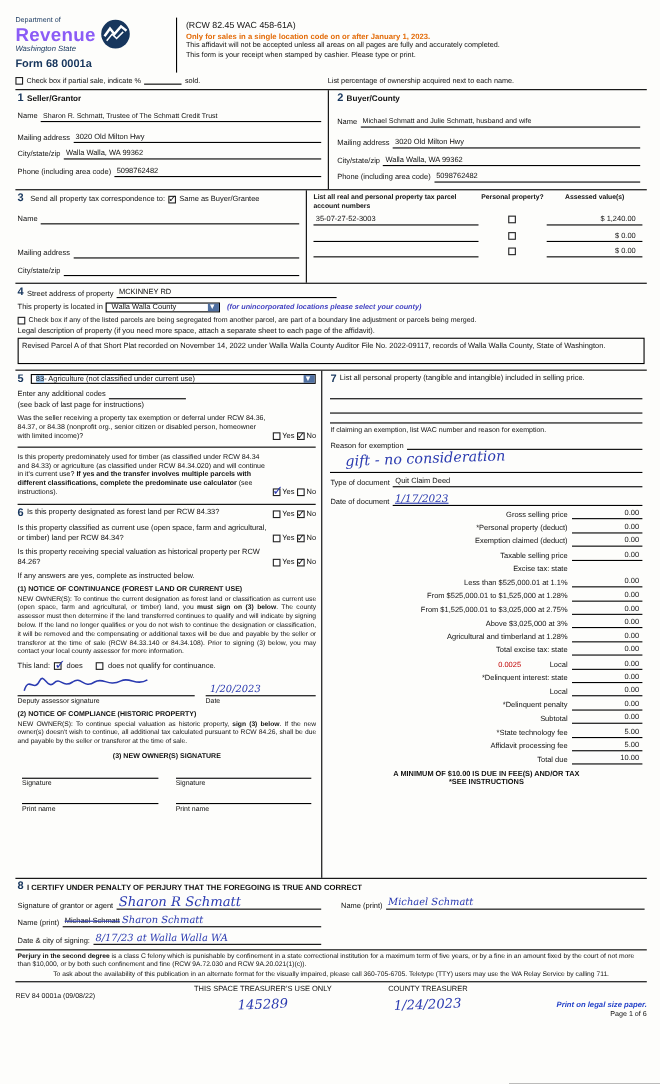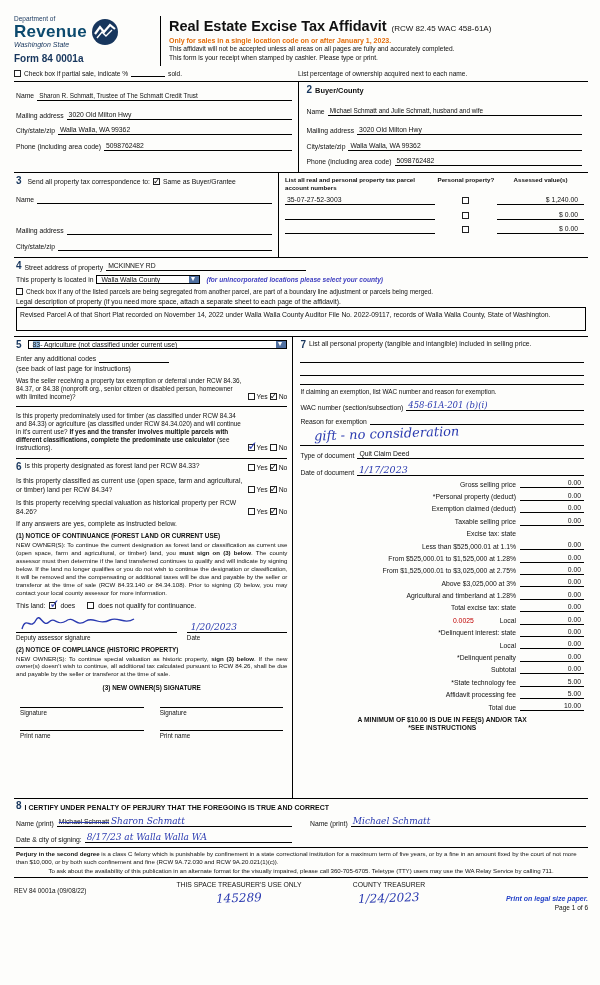--- a/index.html
+++ b/index.html
@@ -13,21 +13,21 @@
   .orange { color:#e36c0a; }
   .script { font-family:"DejaVu Serif", serif; font-style: italic; color:#2a3ab0; }
   .strike { text-decoration: line-through; text-decoration-color:#2a3ab0; }
 
   
   .header { display:flex; align-items:flex-start; gap:8px; }
   .logo-block { width:138px; flex:none; }
   .logo-top { display:flex; gap:4px; align-items:center; }
   .dept-lines { line-height:1.05; }
   .dept-of { font-size:6.5px; color:#17365d; }
-  .dor-name { font-size:17px; font-weight:bold; color:#0c4a6e; letter-spacing:.3px; }
+  .dor-name { font-size:17px; font-weight:bold; color:#8b5cf6; letter-spacing:.3px; }
   .wa-state { font-size:7px; font-style:italic; color:#17365d; }
   .form-num { font-size:10px; font-weight:bold; color:#17365d; margin-top:5px; }
   .vline { width:1px; background:#000; height:50px; flex:none; }
   .title-block { flex:1; padding-top:2px; }
   .title-row { display:flex; align-items:baseline; gap:5px; }
   .main-title { font-size:14.5px; font-weight:bold; }
   .rcw { font-size:8px; }
   .notices { margin-top:2px; line-height:1.3; }
   .n1 { font-size:7px; font-weight:bold; }
   .n23 { font-size:6.6px; }
@@ -136,26 +136,25 @@
           <div class="wa-state">Washington State</div>
         </div>
         <span>
           <svg width="28" height="28" viewBox="0 0 28 28">
             <circle cx="14" cy="14" r="13" fill="#17365d"></circle>
             <path d="M4,16 L9,9 L13,14 L19,7 L24,11" stroke="#fff" stroke-width="2.2" fill="none"></path>
             <path d="M6,20 L11,14 L15,18 L21,12" stroke="#fff" stroke-width="1.4" fill="none"></path>
           </svg>
         </span>
       </div>
-      <div class="form-num">Form 84 0001a</div>
+      <div class="form-num">Form 68 0001a</div>
     </div>
     <div class="vline"></div>
     <div class="title-block">
       <div class="title-row">
-        <span class="main-title">Real Estate Excise Tax Affidavit</span>
         <span class="rcw">(RCW 82.45 WAC 458-61A)</span>
       </div>
       <div class="notices">
         <div class="n1 orange">Only for sales in a single location code on or after January 1, 2023.</div>
         <div class="n23">This affidavit will not be accepted unless all areas on all pages are fully and accurately completed.</div>
         <div class="n23">This form is your receipt when stamped by cashier. Please type or print.</div>
       </div>
     </div>
   </div>
 
@@ -163,20 +162,21 @@
     <span class="cb"></span>
     <span>Check box if partial sale, indicate %</span>
     <span class="blank" style="width:34px;"></span>
     <span>sold.</span>
     <span class="spacer"></span>
     <span style="width:290px;">List percentage of ownership acquired next to each name.</span>
   </div>
 
   <div class="sect12">
     <div class="col12">
+      <div><span class="snum">1</span><span class="stitle">Seller/Grantor</span></div>
       <div class="frow">
           <span>Name</span>
           <span class="fld" style="font-size:6.4px;">Sharon R. Schmatt, Trustee of The Schmatt Credit Trust</span>
         </div>
       <div class="frow" style="margin-top:10px;">
           <span>Mailing address</span>
           <span class="fld">3020 Old Milton Hwy</span>
         </div>
       <div class="frow">
           <span>City/state/zip</span>
@@ -404,36 +404,32 @@
     <div class="rcol">
       <div style="display:flex;align-items:flex-start;">
         <span class="snum">7</span>
         <span>List all personal property (tangible and intangible) included in selling price.</span>
       </div>
       <div class="blankline"></div>
       <div class="blankline"></div>
       <div class="hr" style="margin-top:8px;"></div>
       <div style="margin-top:3px;font-size:6.4px;">If claiming an exemption, list WAC number and reason for exemption.</div>
       <div class="wacrow">
-        <span>WAC number (section/subsection)</span>
-        <span class="fld script" style="font-size:8.5px;">458-61A-201 (b)(i)</span>
-      </div>
-      <div class="wacrow">
         <span>Reason for exemption</span>
         <span class="fld"></span>
       </div>
       <div class="script reason-script">gift - no consideration</div>
       <div class="hr" style="margin-top:4px;"></div>
       <div class="wacrow" style="margin-top:4px;">
         <span>Type of document</span>
         <span class="fld">Quit Claim Deed</span>
       </div>
       <div class="wacrow">
         <span>Date of document</span>
-        <span class="fld script" style="font-size:9.5px;">1/17/2023</span>
+        <span class="fld script" style="font-size:9.5px;text-decoration:underline;">1/17/2023</span>
       </div>
 
       <div class="trow">
           <span class="tl">Gross selling price</span>
           <span class="tv">0.00</span>
         </div>
       <div class="trow">
           <span class="tl">*Personal property (deduct)</span>
           <span class="tv">0.00</span>
         </div>
@@ -511,20 +507,24 @@
     </div>
   </div>
 
   <div class="sect8">
     <div class="s8head">
       <span class="snum">8</span>
       <span class="bold" style="font-size:7px;">I CERTIFY UNDER PENALTY OF PERJURY THAT THE FOREGOING IS TRUE AND CORRECT</span>
     </div>
     <div class="s8cols">
       <div class="s8col">
+        <div class="sigrow">
+          <span>Signature of grantor or agent</span>
+          <span class="fld script bigscript">Sharon R Schmatt</span>
+        </div>
         <div class="sigrow">
           <span>Name (print)</span>
           <span class="fld"><span class="strike">Michael Schmatt</span> <span class="script medscript">Sharon Schmatt</span></span>
         </div>
         <div class="sigrow">
           <span>Date &amp; city of signing:</span>
           <span class="fld script medscript">8/17/23 at Walla Walla WA</span>
         </div>
       </div>
       <div class="s8col">

